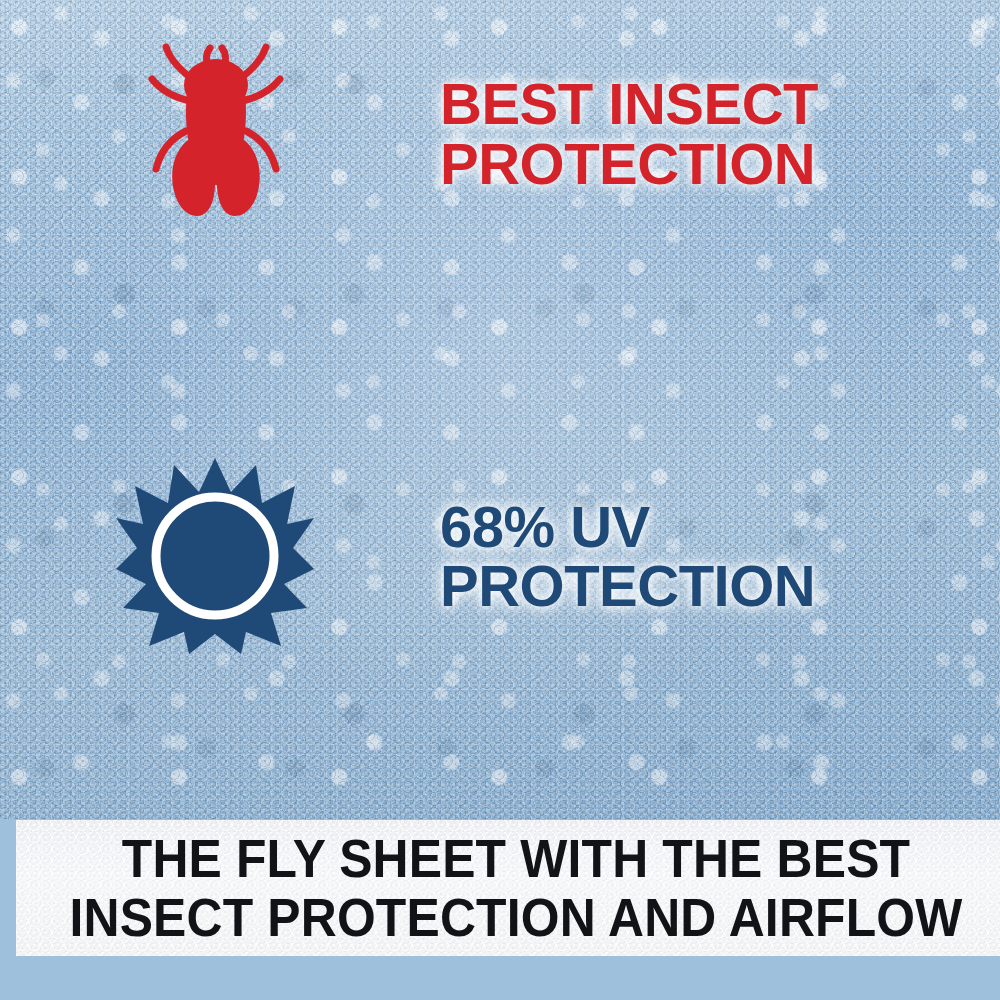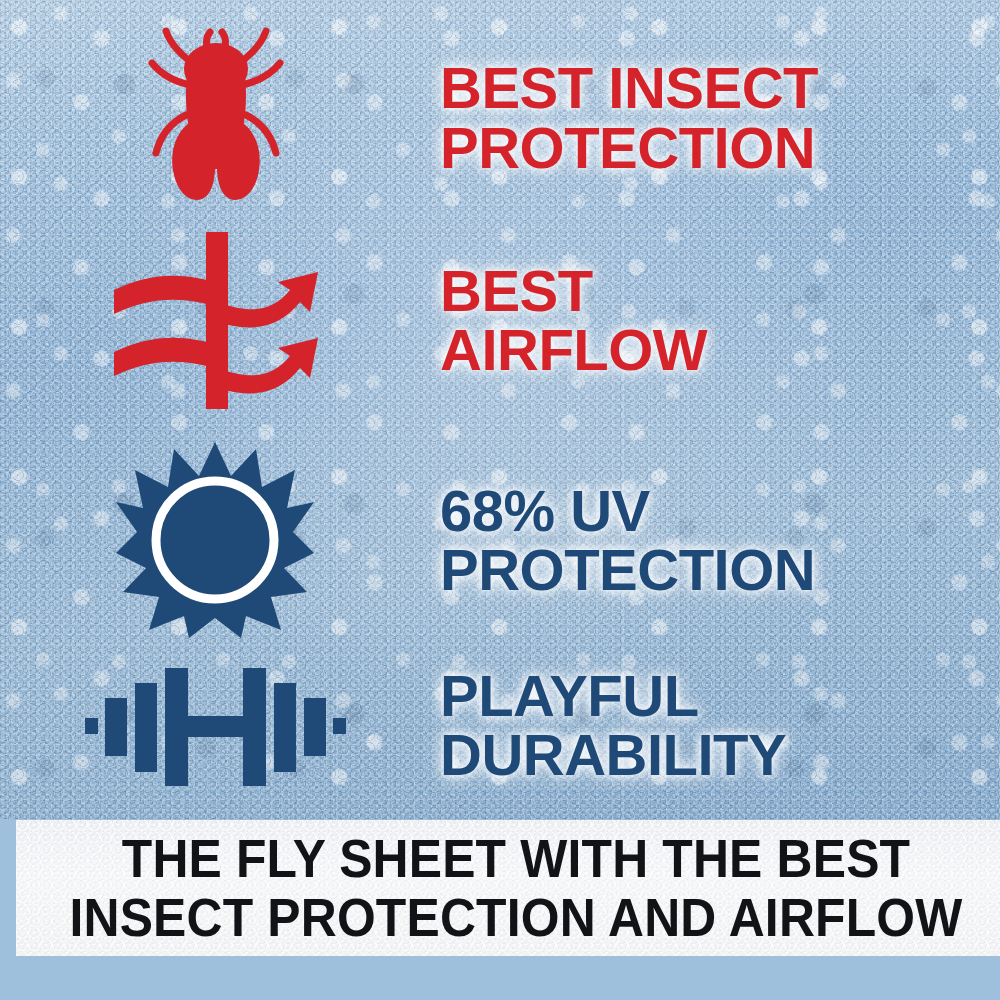--- a/index.html
+++ b/index.html
@@ -67,21 +67,21 @@
     position: absolute;
     inset: 0;
     background:
       radial-gradient(ellipse at 50% 42%, rgba(255,255,255,0.22) 0%, rgba(255,255,255,0) 55%),
       linear-gradient(to bottom, rgba(255,255,255,0.10) 0%, rgba(255,255,255,0) 16%, rgba(46,84,124,0.06) 100%);
   }
 
   
   .features {
     position: absolute;
-    left: 0; top: 0;
+    left: 0; top: 16px;
     width: 1000px;
     height: 948px;
   }
   .feature-row {
     position: absolute;
     display: flex;
     align-items: center;
     left: 0;
     width: 1000px;
   }
@@ -201,85 +201,39 @@
                      C80 172, 76 156, 77 136 C78 118, 84 102, 96 96 Z"></path>
           </g>
         </svg>
       </div>
       <div class="text-cell">
         <p class="feature-label label-red">BEST INSECT
 PROTECTION</p>
       </div>
     </div>
 
-    <div class="feature-row" id="row-airflow">
-      <div class="icon-cell">
-        <svg width="230" height="185" viewBox="0 0 230 185" aria-label="airflow through barrier">
-
-          <path d="M14 62 C50 44, 86 44, 120 56 L120 80 C86 68, 50 68, 14 86 Z" fill="#d4232a"></path>
-
-          <path d="M14 124 C50 106, 86 106, 120 118 L120 142 C86 130, 50 130, 14 148 Z" fill="#d4232a"></path>
-
-          <path d="M118 74 C150 86, 172 84, 190 62 L178 54 L218 44 L210 84 L200 74
-                   C178 102, 148 104, 118 94 Z" fill="#d4232a"></path>
-
-          <path d="M118 140 C150 152, 172 150, 190 128 L178 120 L218 110 L210 150 L200 140
-                   C178 168, 148 170, 118 160 Z" fill="#d4232a"></path>
-
-          <rect x="106" y="4" width="22" height="177" fill="#d4232a"></rect>
-        </svg>
-      </div>
-      <div class="text-cell">
-        <p class="feature-label label-red">BEST
-AIRFLOW</p>
-      </div>
-    </div>
 
     <div class="feature-row" id="row-uv">
       <div class="icon-cell">
         <svg width="200" height="200" viewBox="0 0 200 200" aria-label="sun">
 
           <polygon fill="#1f4a77" points="
             100,2 116,36 141,9 147,47 180,30 172,68 199,62 178,92
             199,113 169,128 192,152 156,157 166,190 131,176 126,198 100,178
             74,198 69,176 34,190 44,157 8,152 31,128 1,113 22,92 1,62 28,68
             20,30 53,47 59,9 84,36"></polygon>
           <circle cx="100" cy="100" r="59" fill="none" stroke="#ffffff" stroke-width="9"></circle>
         </svg>
       </div>
       <div class="text-cell">
         <p class="feature-label label-navy">68% UV
 PROTECTION</p>
       </div>
     </div>
 
-    <div class="feature-row" id="row-durability">
-      <div class="icon-cell">
-        <svg width="265" height="130" viewBox="0 0 265 130" aria-label="dumbbell">
-          <g fill="#1f4a77">
-
-            <rect x="2" y="58" width="13" height="16"></rect>
-            <rect x="22" y="38" width="22" height="58"></rect>
-            <rect x="52" y="23" width="22" height="89"></rect>
-            <rect x="82" y="8" width="23" height="118"></rect>
-
-            <rect x="105" y="56" width="55" height="21"></rect>
-
-            <rect x="160" y="8" width="23" height="118"></rect>
-            <rect x="191" y="23" width="22" height="89"></rect>
-            <rect x="221" y="38" width="22" height="58"></rect>
-            <rect x="250" y="58" width="13" height="16"></rect>
-          </g>
-        </svg>
-      </div>
-      <div class="text-cell">
-        <p class="feature-label label-navy">PLAYFUL
-DURABILITY</p>
-      </div>
-    </div>
 
   </div>
 
   <div class="caption-band">
     <p class="caption-text">THE FLY SHEET WITH THE BEST
 INSECT PROTECTION AND AIRFLOW</p>
   </div>
 
 </div>
 

